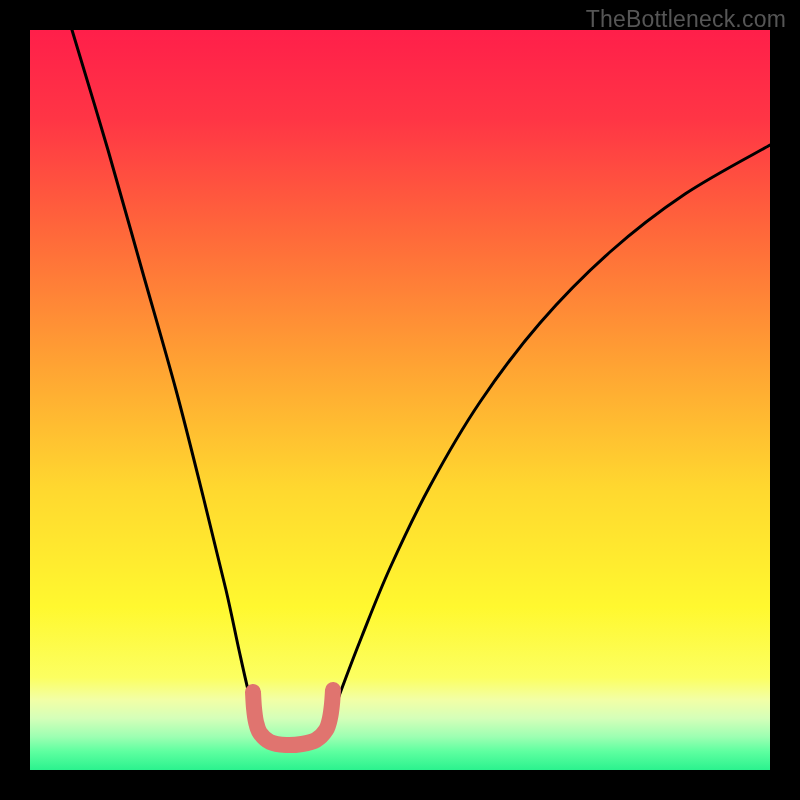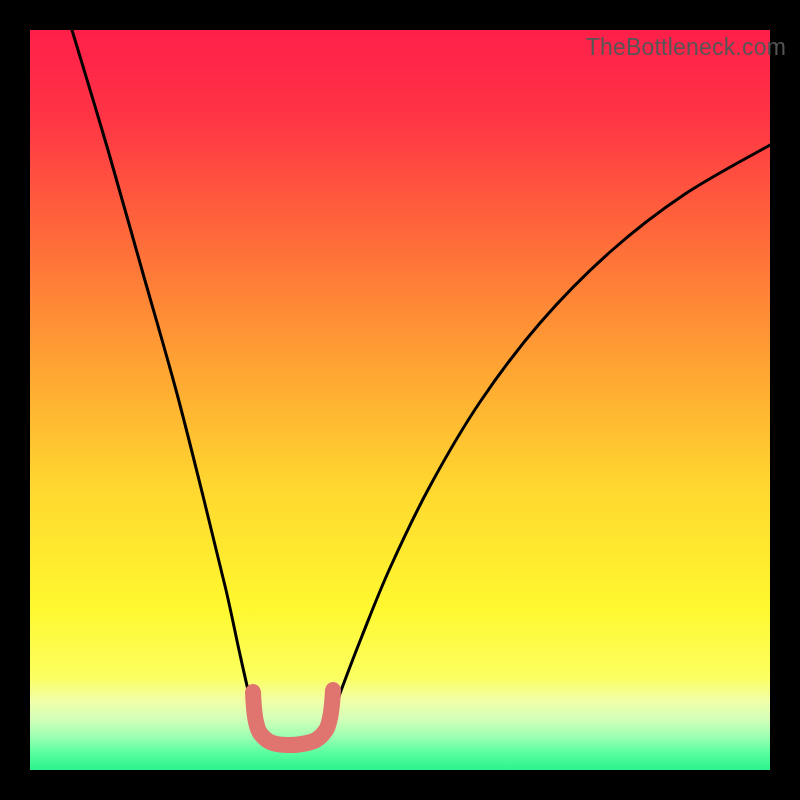--- a/index.html
+++ b/index.html
@@ -28,21 +28,20 @@
   }
   .watermark {
     position: absolute;
     top: 6px;
     right: 14px;
     font-size: 23px;
     font-weight: 500;
     color: #565656;
     letter-spacing: 0.2px;
     user-select: none;
-    margin-top: 28px;
   }
   svg.curves {
     position: absolute;
     left: 0;
     top: 0;
     width: 100%;
     height: 100%;
     overflow: visible;
   }
 </style>

